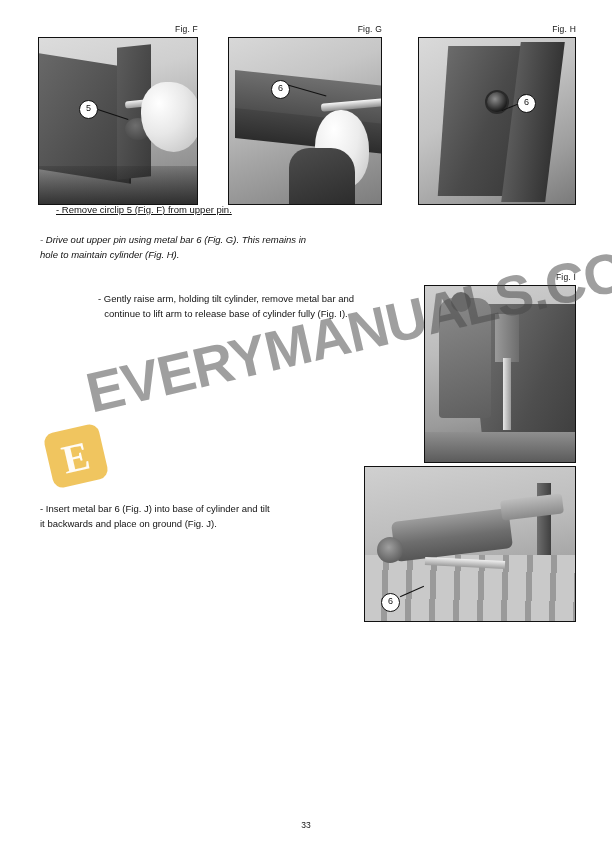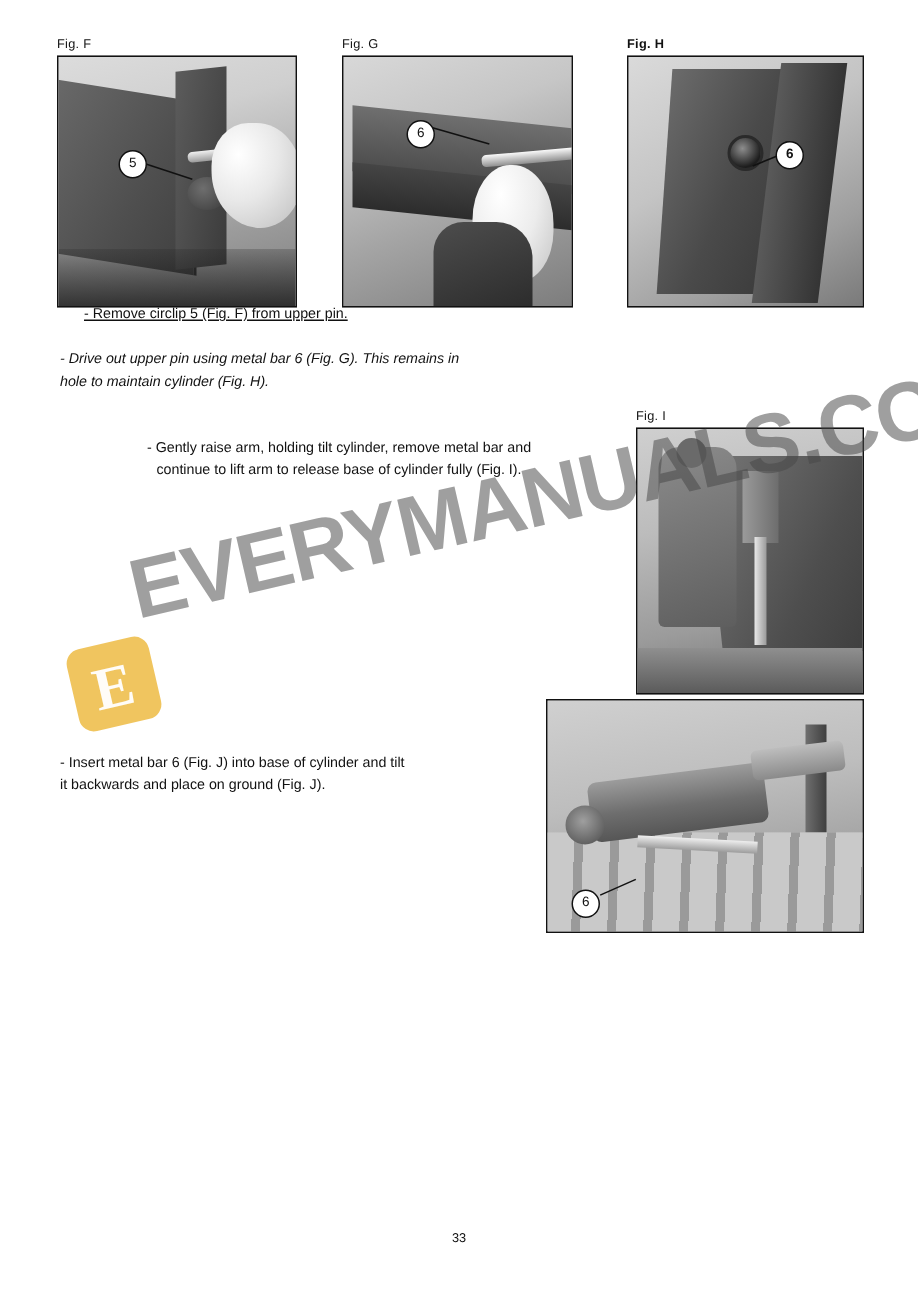--- a/index.html
+++ b/index.html
@@ -20,20 +20,21 @@
 
   
   .fig {
     position: absolute;
   }
   .fig-label {
     font-size: 8.5px;
     color: #111;
     margin-bottom: 3px;
     letter-spacing: 0.2px;
+    text-align: right;
   }
   .fig-frame {
     border: 1px solid #111;
     background: #b9b9b9;
     position: relative;
     overflow: hidden;
   }
 
   
   .photo {
@@ -368,21 +369,21 @@
         <div class="beam2"></div>
         <div class="bar"></div>
         <div class="handG"></div>
         <div class="sleeve"></div>
       </div>
       <div class="leader" style="left:58px; top:52px; width:40px; transform:rotate(16deg);"></div>
       <div class="callout" style="left:42px; top:42px;">6</div>
     </div>
   </div>
 
-  <div class="fig" style="left:418px; top:24px;font-weight:bold;">
+  <div class="fig" style="left:418px; top:24px;">
     <div class="fig-label">Fig. H</div>
     <div class="fig-frame" style="width:156px; height:166px;">
       <div class="photo photoH">
         <div class="plate"></div>
         <div class="plate2"></div>
         <div class="hole"></div>
         <div class="boltdot"></div>
       </div>
       <div class="leader" style="left:82px; top:68px; width:22px; transform:rotate(-22deg);"></div>
       <div class="callout" style="left:98px; top:56px;">6</div>

